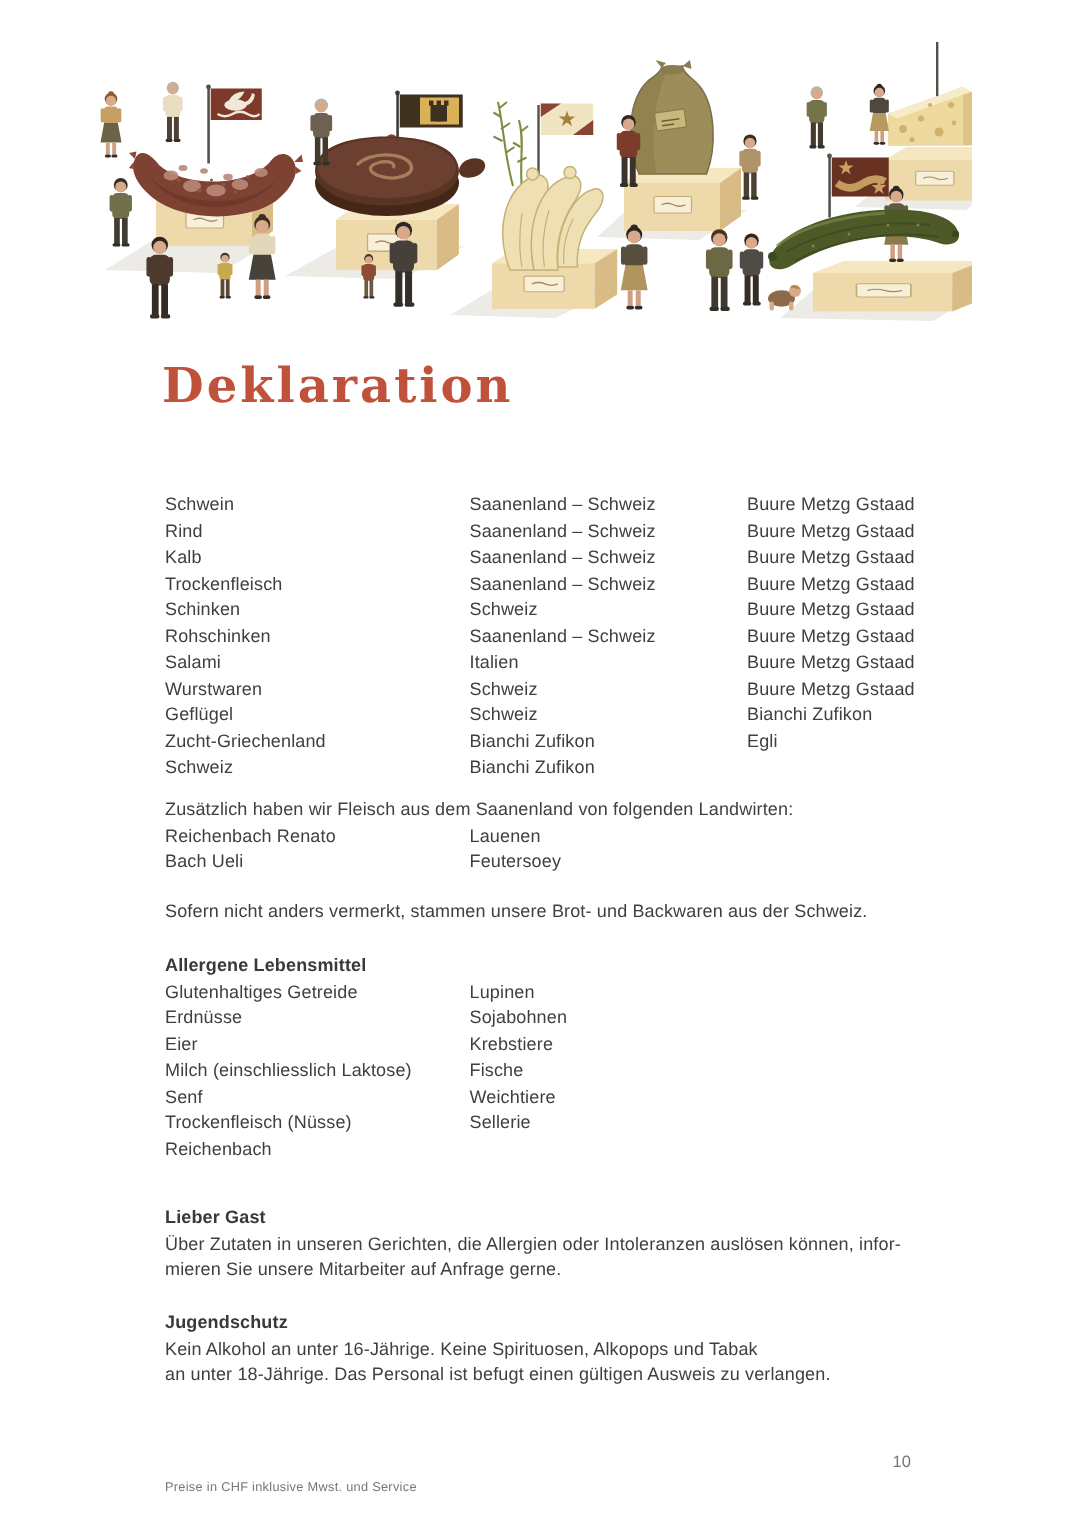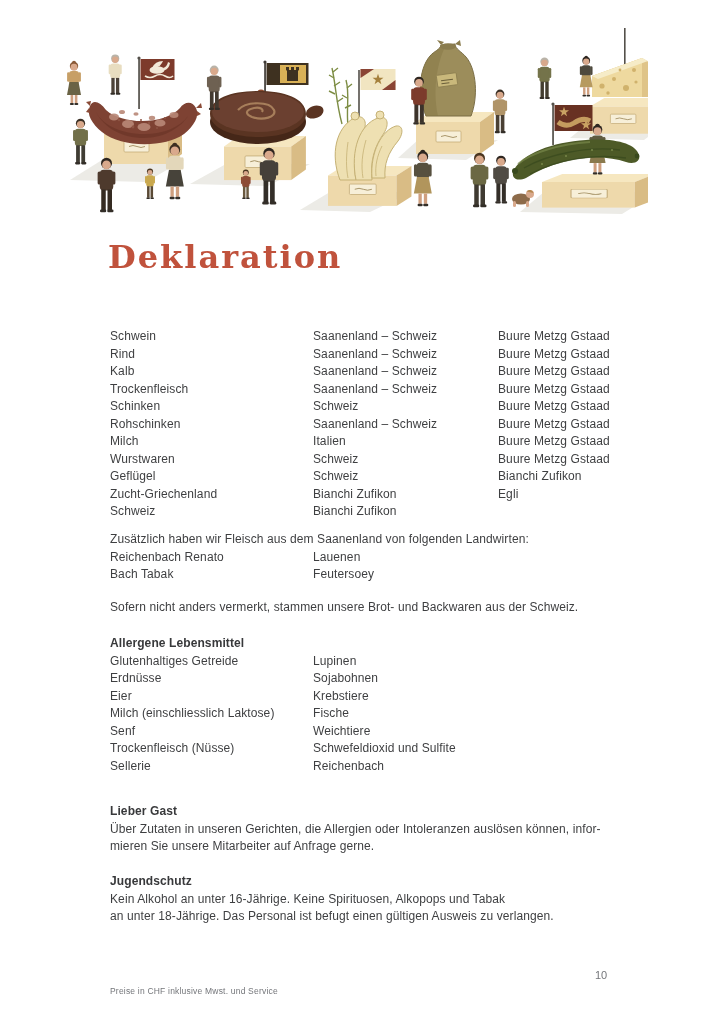--- a/index.html
+++ b/index.html
@@ -264,63 +264,62 @@
       <div>Buure Metzg Gstaad</div>
     <div>Trockenfleisch</div>
       <div>Saanenland – Schweiz</div>
       <div>Buure Metzg Gstaad</div>
     <div>Schinken</div>
       <div>Schweiz</div>
       <div>Buure Metzg Gstaad</div>
     <div>Rohschinken</div>
       <div>Saanenland – Schweiz</div>
       <div>Buure Metzg Gstaad</div>
-    <div>Milch</div>
+    <div>Salami</div>
       <div>Italien</div>
       <div>Buure Metzg Gstaad</div>
     <div>Wurstwaren</div>
       <div>Schweiz</div>
       <div>Buure Metzg Gstaad</div>
     <div>Geflügel</div>
       <div>Schweiz</div>
       <div>Bianchi Zufikon</div>
       <div>Zucht-Griechenland</div>
       <div>Bianchi Zufikon</div>
     <div>Egli</div>
       <div>Schweiz</div>
       <div>Bianchi Zufikon</div>
   </div>
 
   <div class="farmers body-text">
     <div>Zusätzlich haben wir Fleisch aus dem Saanenland von folgenden Landwirten:</div>
     <div class="grid2">
       <div>Reichenbach Renato</div>
         <div>Lauenen</div>
-      <div>Bach Tabak</div>
+      <div>Bach Ueli</div>
         <div>Feutersoey</div>
     </div>
   </div>
 
   <div class="bread-note body-text">Sofern nicht anders vermerkt, stammen unsere Brot- und Backwaren aus der Schweiz.</div>
 
   <div class="allergens body-text">
     <div class="bold">Allergene Lebensmittel</div>
     <div class="grid2">
       <div>Glutenhaltiges Getreide</div>
         <div>Lupinen</div>
       <div>Erdnüsse</div>
         <div>Sojabohnen</div>
       <div>Eier</div>
         <div>Krebstiere</div>
       <div>Milch (einschliesslich Laktose)</div>
         <div>Fische</div>
       <div>Senf</div>
         <div>Weichtiere</div>
       <div>Trockenfleisch (Nüsse)</div>
-        <div>Schwefeldioxid und Sulfite</div>
       <div>Sellerie</div>
         <div>Reichenbach</div>
     </div>
   </div>
 
   <div class="guest body-text">
     <div class="bold">Lieber Gast</div>
     <div>Über Zutaten in unseren Gerichten, die Allergien oder Intoleranzen auslösen können, infor-</div>
     <div>mieren Sie unsere Mitarbeiter auf Anfrage gerne.</div>
   </div>

